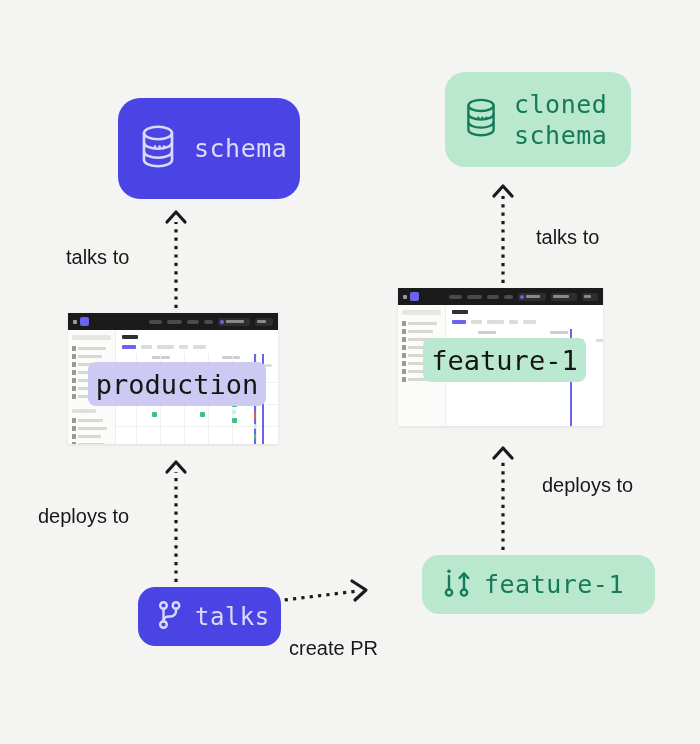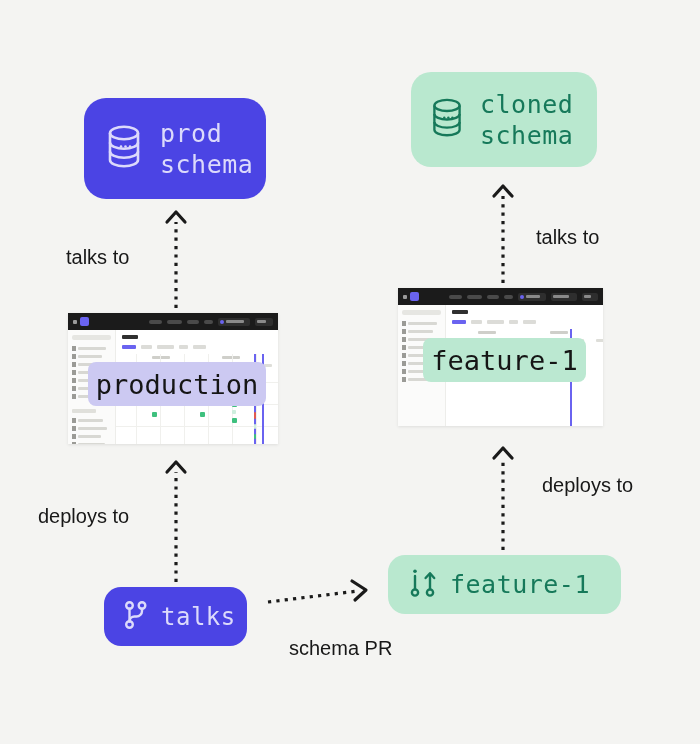--- a/index.html
+++ b/index.html
@@ -20,20 +20,21 @@
     width: 700px;
     height: 744px;
   }
 
   
   .node {
     position: absolute;
     display: flex;
     align-items: center;
     box-sizing: border-box;
+    margin-left: 34px;
   }
   .node .node-icon {
     flex: 0 0 auto;
     display: block;
   }
   .node .node-label {
     font-family: "DejaVu Sans Mono", "Liberation Mono", monospace;
     white-space: pre;
     letter-spacing: 0.5px;
   }
@@ -230,21 +231,20 @@
         <path d="M6 27.5 a14 6.2 0 0 0 28 0"></path>
       </g>
       <g fill="#dcdafb">
         <circle cx="17" cy="22.5" r="1.3"></circle>
         <circle cx="21.5" cy="22.5" r="1.3"></circle>
         <circle cx="26" cy="22.5" r="1.3"></circle>
       </g>
     </svg>
   </span>
   <div>
-    <div class="node-label">prod</div>
     <div class="node-label">schema</div>
   </div>
 </div>
 
 <div class="node" id="node-cloned-schema">
   <span class="node-icon">
     <svg width="36" height="44" viewBox="0 0 40 46" xmlns="http://www.w3.org/2000/svg">
       <g fill="none" stroke="#16795a" stroke-width="2.6">
         <ellipse cx="20" cy="9" rx="14" ry="6.2"></ellipse>
         <path d="M6 9 v27 a14 6.2 0 0 0 28 0 V9"></path>
@@ -518,13 +518,13 @@
 </div>
 
 <div class="shot-chip" id="chip-feature">
   <span>feature-1</span>
 </div>
 
 <div class="edge-label" id="label-talks-to-left">talks to</div>
 <div class="edge-label" id="label-talks-to-right">talks to</div>
 <div class="edge-label" id="label-deploys-to-left">deploys to</div>
 <div class="edge-label" id="label-deploys-to-right">deploys to</div>
-<div class="edge-label" id="label-create-pr">schema PR</div>
+<div class="edge-label" id="label-create-pr">create PR</div>
 
 </body></html>

